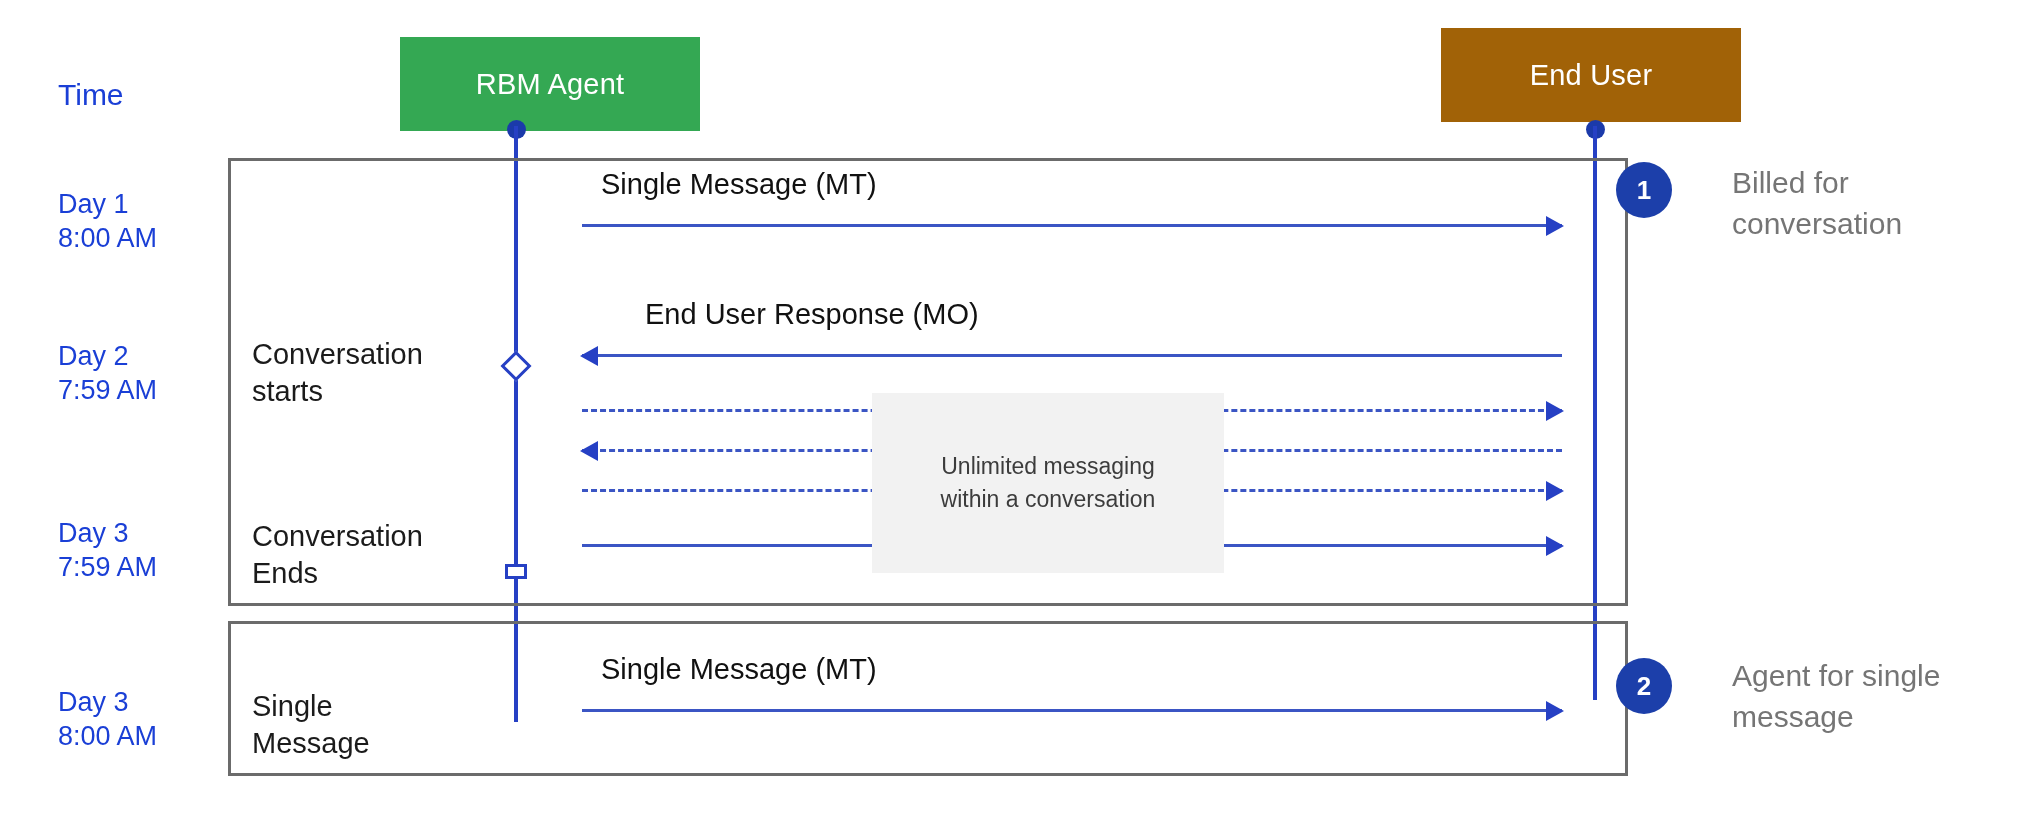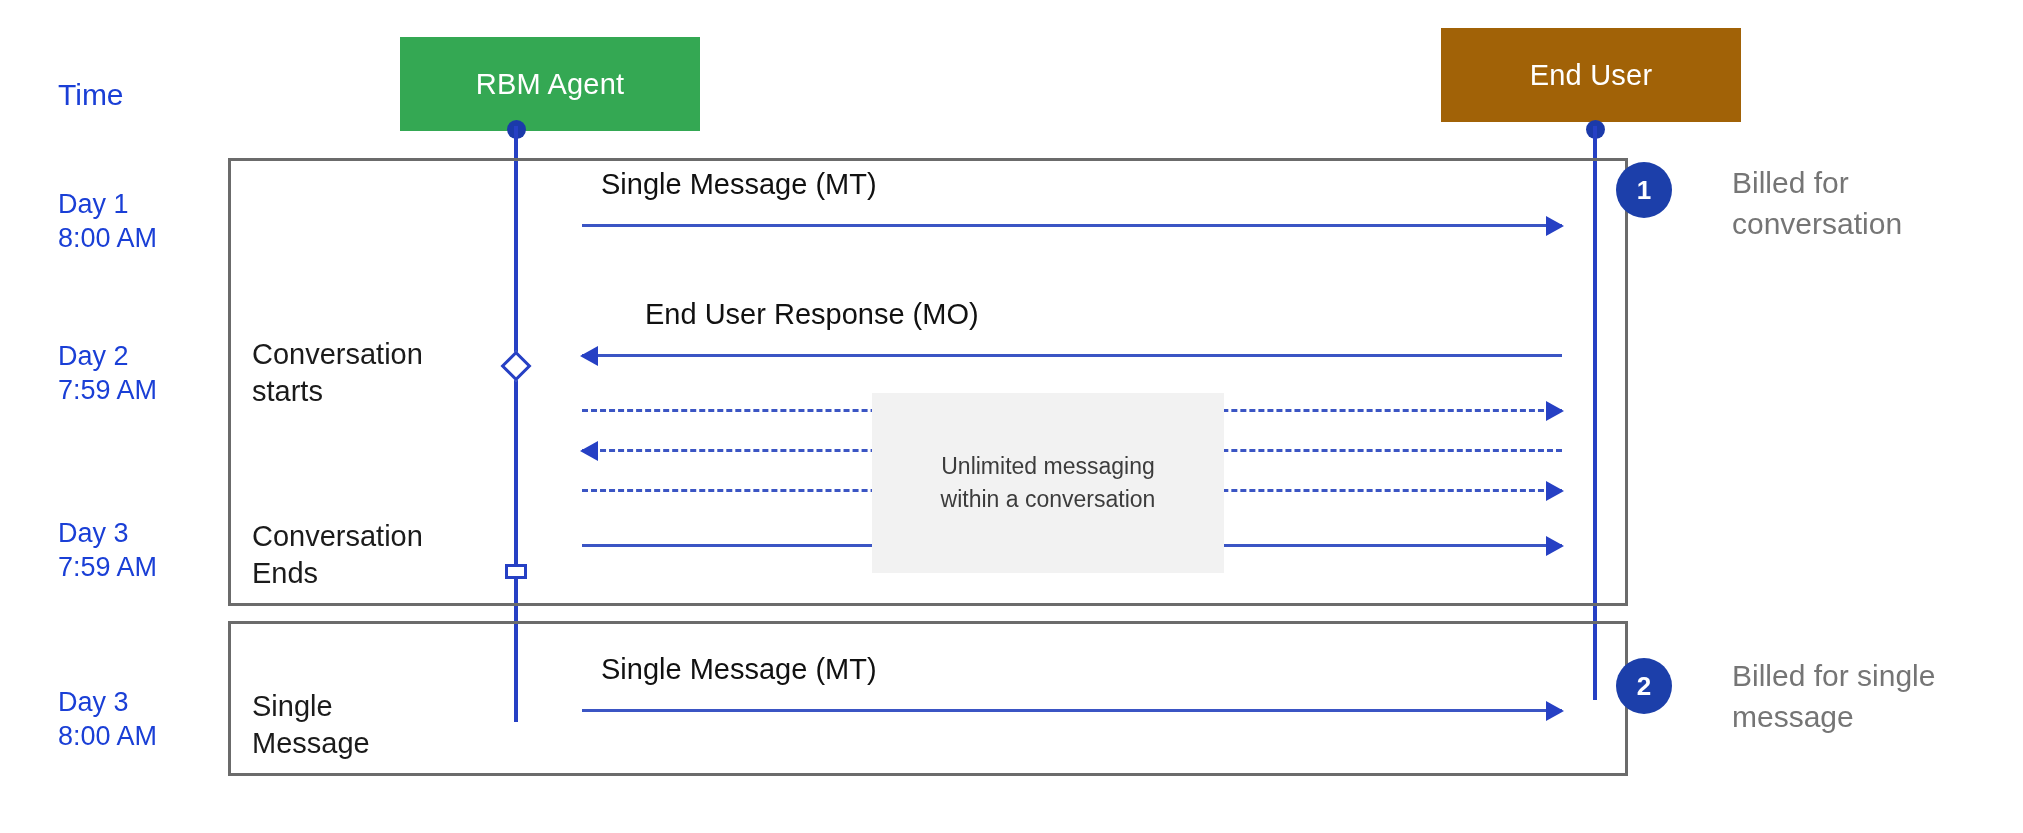--- a/index.html
+++ b/index.html
@@ -277,16 +277,16 @@
   <div class="msg to-right" id="msg-6">
     <span class="line"></span>
     <span class="head"></span>
   </div>
 
   <div class="badge" id="badge-1">1</div>
   <div class="billing-text" id="billing-1">Billed for
 conversation</div>
 
   <div class="badge" id="badge-2">2</div>
-  <div class="billing-text" id="billing-2">Billed for single
+  <div class="billing-text" id="billing-2">Agent for single
 message</div>
 
 </div>
 
 </body></html>

